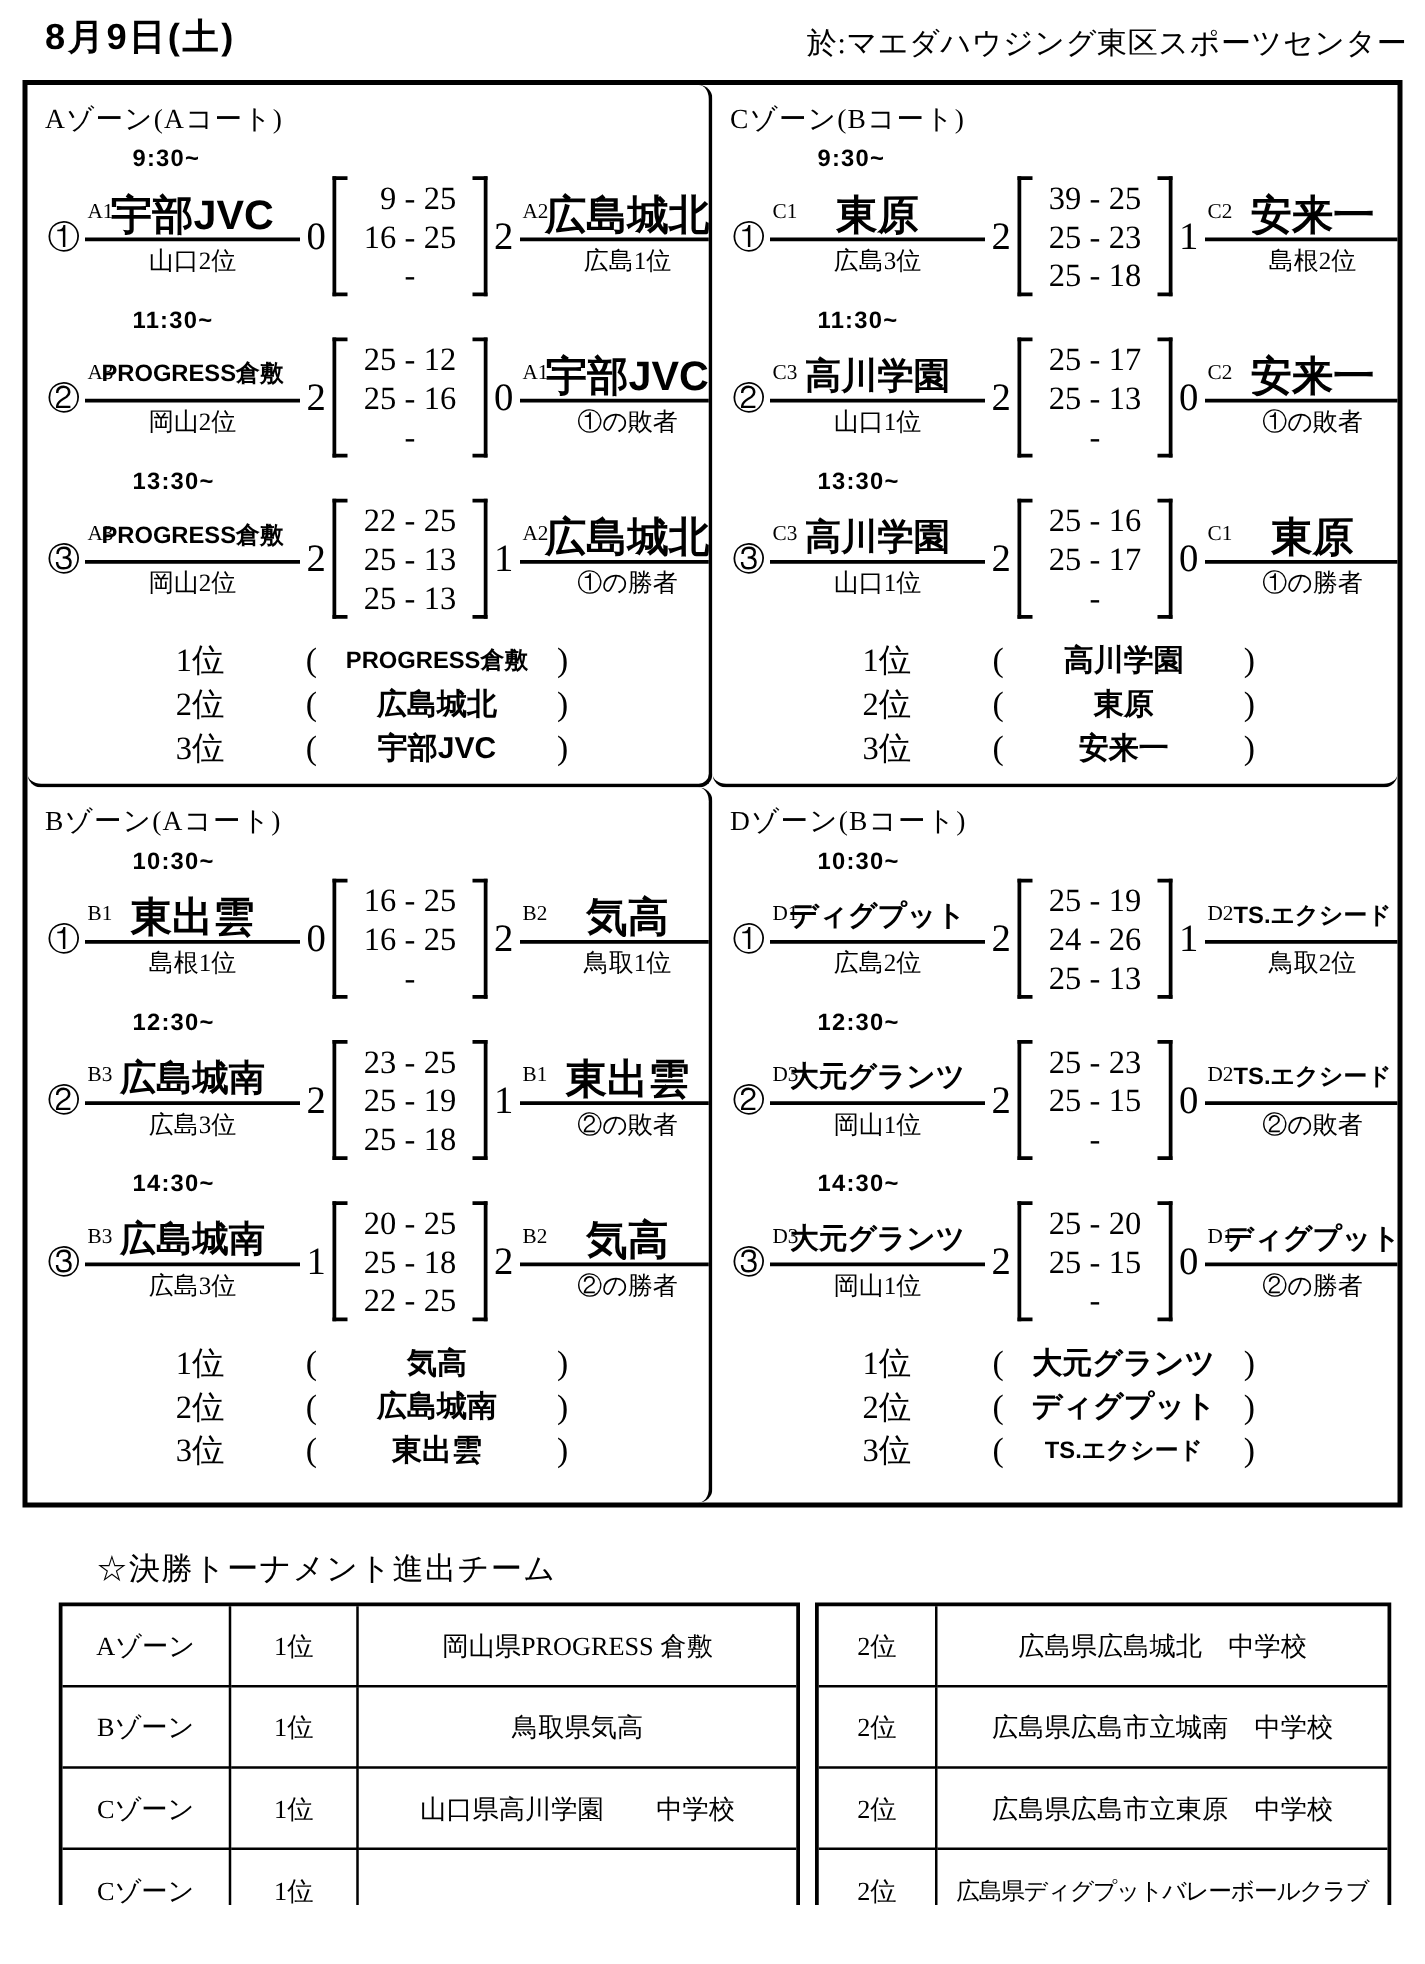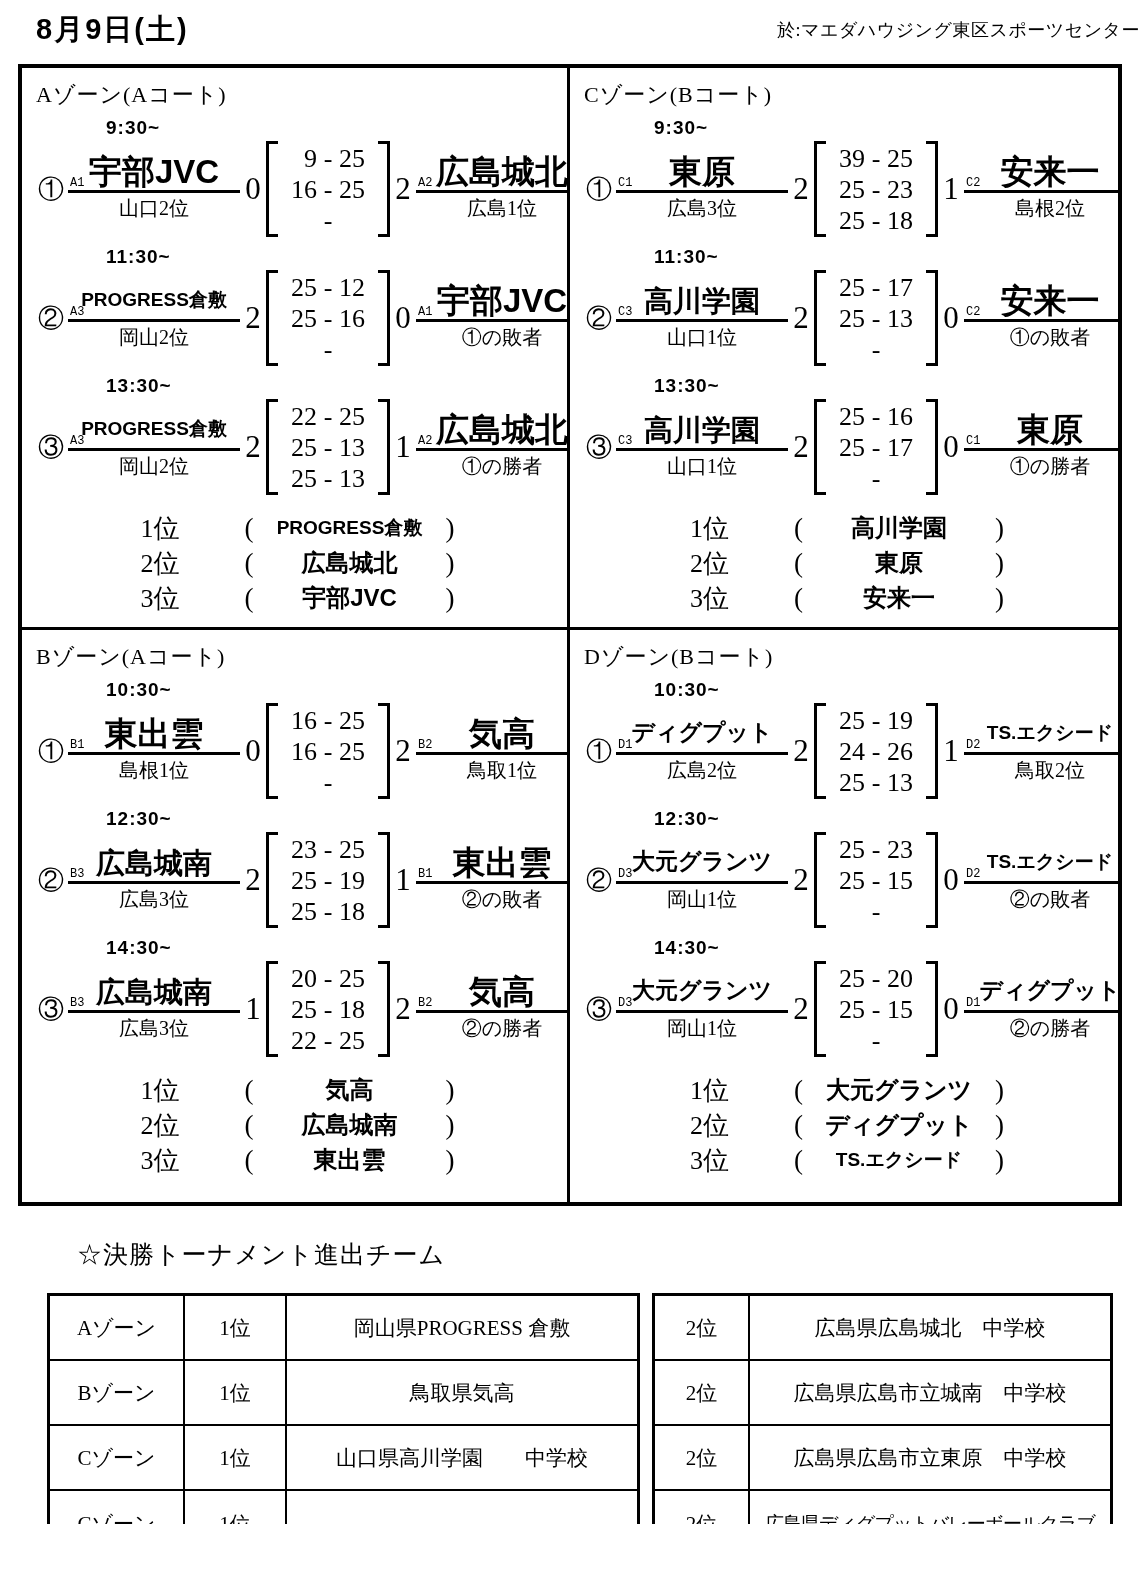--- a/index.html
+++ b/index.html
@@ -3,40 +3,40 @@
 <meta charset="utf-8">
 <style>
   html,body{margin:0;padding:0;background:#fff;}
   .page{position:relative;width:1140px;height:1524px;background:#fff;color:#000;
         font-family:"Liberation Serif","DejaVu Serif",serif;overflow:hidden;}
 
   
   .hdr-date{position:absolute;top:10px;left:36px;
             font-family:"Liberation Sans","DejaVu Sans",sans-serif;
             font-weight:bold;font-size:29px;letter-spacing:2px;}
-  .hdr-venue{position:absolute;top:18px;right:0;font-size:18px;letter-spacing:.5px;}
+  .hdr-venue{position:absolute;top:18px;right:14px;font-size:24px;letter-spacing:.5px;}
 
   
   .grid{position:absolute;left:18px;top:64px;width:1104px;height:1142px;
         border:4px solid #000;box-sizing:border-box;
         display:grid;grid-template-columns:1fr 1fr;grid-template-rows:562px 1fr;}
-  .zcell{box-sizing:border-box;padding:8px 6px 0 12px;overflow:hidden;}
+  .zcell{box-sizing:border-box;padding:8px 6px 0 12px;overflow:hidden;border-radius:11px;}
   .zcell.bR{border-right:3px solid #000;}
   .zcell.bB{border-bottom:3px solid #000;}
   .ztitle{font-size:22px;letter-spacing:1px;margin:4px 0 0 2px;}
 
   
   .mtime{font-family:"Liberation Sans","DejaVu Sans",sans-serif;font-weight:bold;
          font-size:19px;margin:7px 0 0 72px;letter-spacing:1px;}
   .mrow{display:flex;align-items:center;height:100px;margin-left:4px;}
   .mnum{font-size:26px;width:30px;flex:none;}
   .tbox{width:172px;flex:none;position:relative;top:-7px;}
   .tline{border-bottom:3px solid #000;position:relative;display:flex;
          justify-content:center;align-items:flex-end;min-height:46px;padding:0 2px 1px 2px;}
-  .tcode{position:absolute;left:2px;bottom:0;font-size:12px;font-family:Liberation Mono, monospace;}
+  .tcode{position:absolute;left:2px;bottom:11px;font-size:17px;}
   .tname{font-family:"Liberation Sans","DejaVu Sans",sans-serif;font-weight:bold;white-space:nowrap;}
   .n-xl{font-size:33px;line-height:35px;}
   .n-lg{font-size:29px;line-height:32px;padding-bottom:1px;}
   .n-md{font-size:23px;line-height:27px;padding-bottom:5px;}
   .n-sm{font-size:19px;line-height:23px;padding-bottom:7px;}
   .tsub{text-align:center;font-size:20px;padding-top:2px;white-space:nowrap;}
   .swon{font-size:31px;width:24px;text-align:center;flex:none;margin:0 1px;}
   .bracket{display:flex;align-items:stretch;height:96px;flex:none;}
   .barm{width:12px;border:3px solid #000;box-sizing:border-box;flex:none;}
   .barm-l{border-right:none;margin-right:1px;}
@@ -52,21 +52,21 @@
   .srow{display:flex;align-items:center;height:34px;}
   .srank{font-size:26px;width:62px;margin-right:42px;}
   .sparen{font-size:27px;}
   .steam{width:192px;text-align:center;font-family:"Liberation Sans","DejaVu Sans",sans-serif;
          font-weight:bold;font-size:24px;white-space:nowrap;}
   .st-sm{font-size:19px;}
 
   
   .qtitle{position:absolute;top:1238px;left:77px;font-size:25px;letter-spacing:1px;}
   .qwrap{position:absolute;top:1282px;left:47px;display:flex;gap:12px;}
-  .qtable{border:3px solid #000;display:grid;grid-auto-rows:65px;background:#fff;margin-top:11px;}
+  .qtable{border:3px solid #000;display:grid;grid-auto-rows:65px;background:#fff;}
   .qtable.qleft{grid-template-columns:135px 102px 350px;}
   .qtable.qright{grid-template-columns:95px 360px;}
   .qcell{display:flex;align-items:center;justify-content:center;font-size:21px;
          box-sizing:border-box;padding:0 4px;white-space:nowrap;}
   .qcell.br{border-right:2px solid #000;}
   .qcell.bb{border-bottom:2px solid #000;}
   .q-long{font-size:19px;letter-spacing:-1px;}
 </style>
 </head>
 <body>

